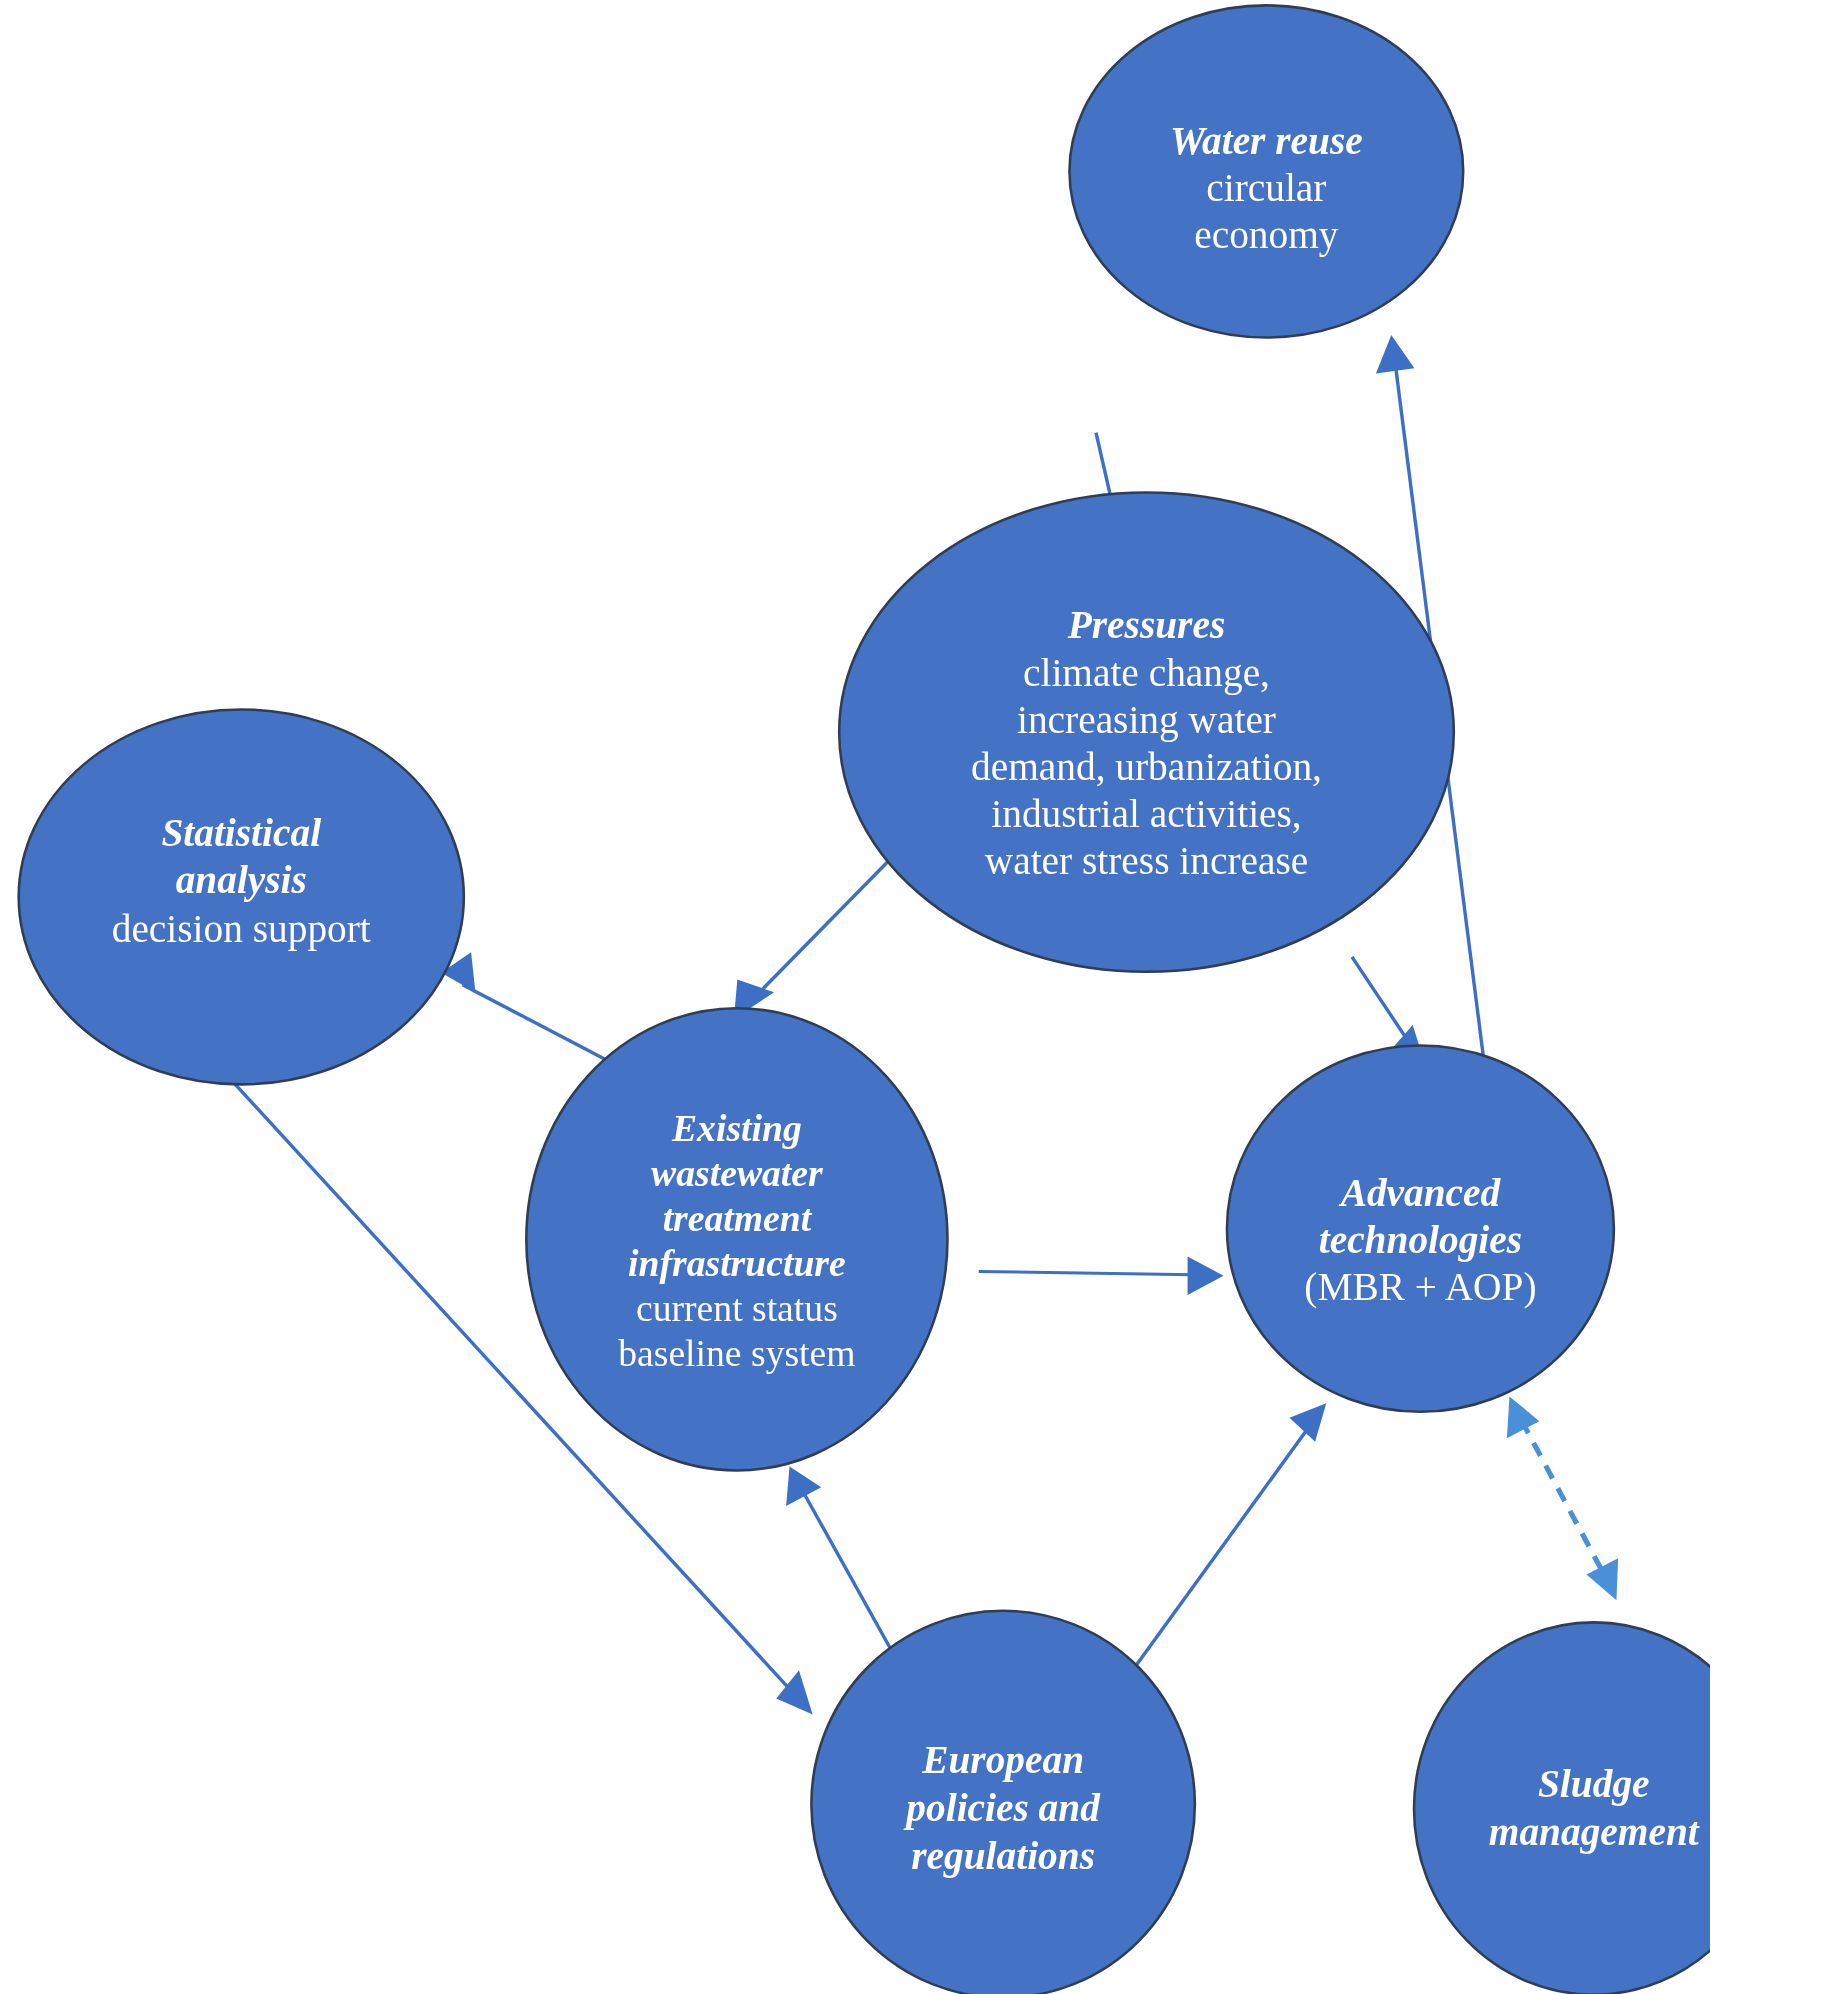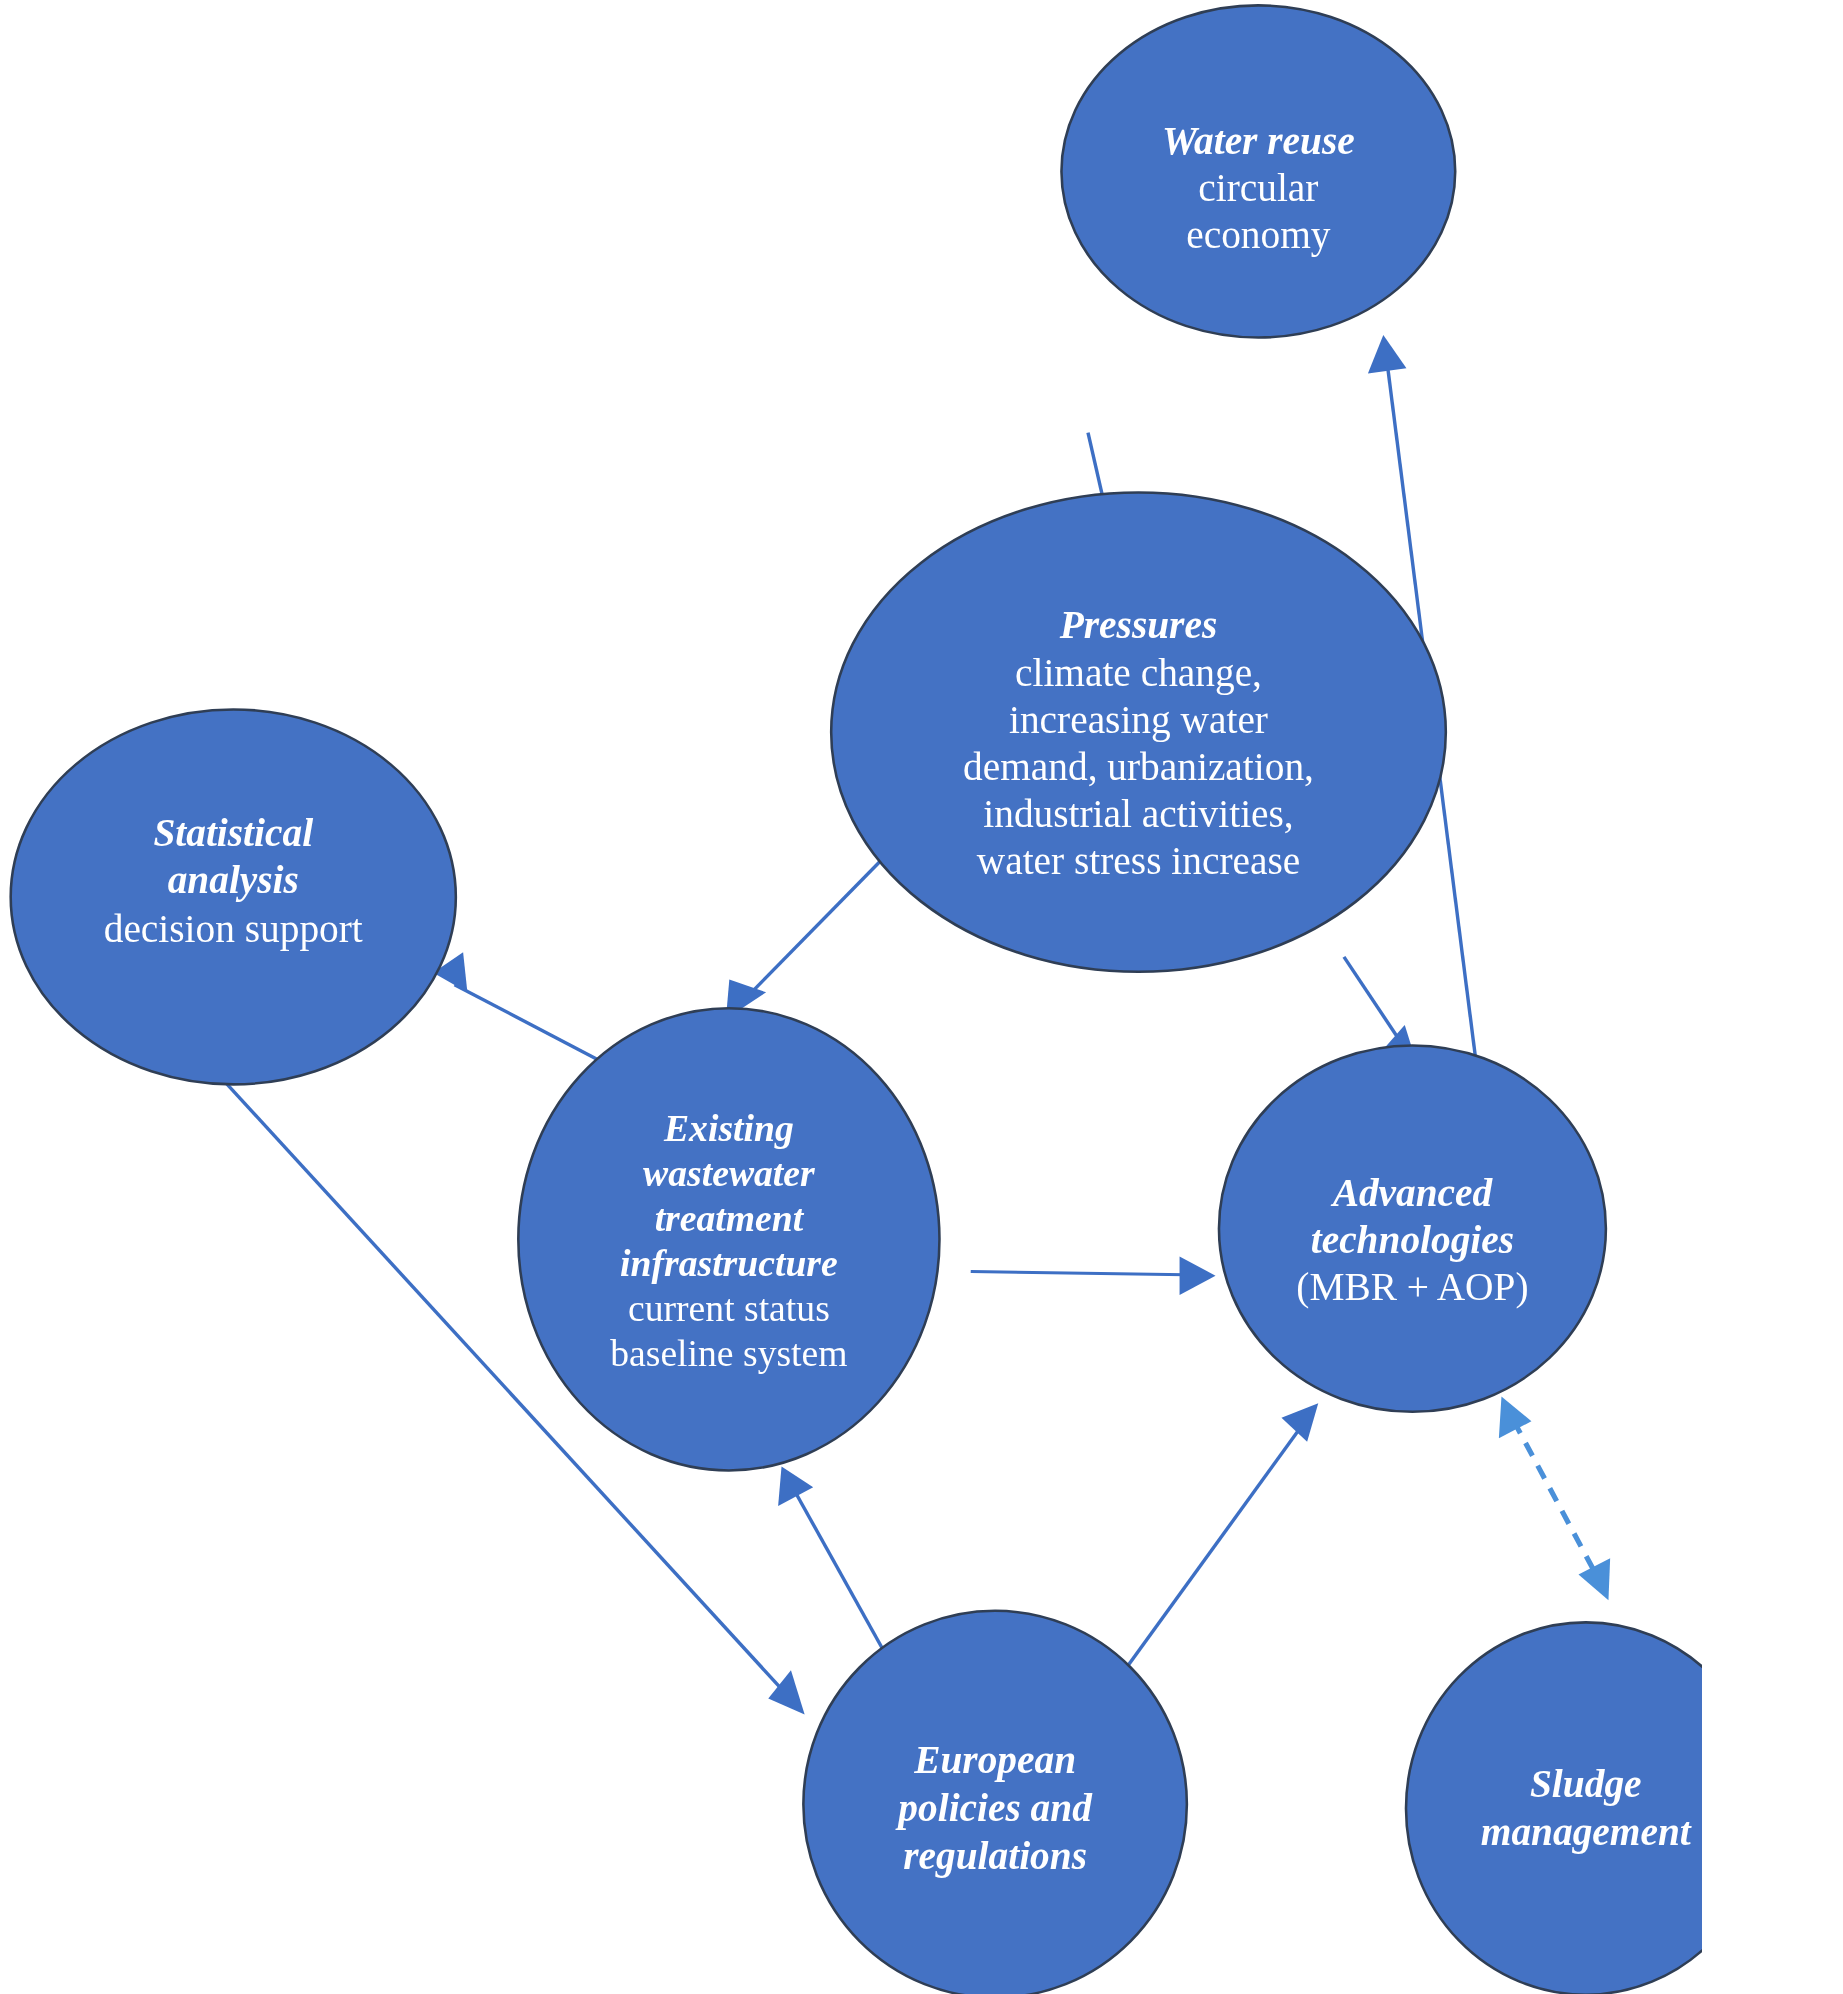--- a/index.html
+++ b/index.html
@@ -9,20 +9,21 @@
   }
   body {
     font-family: "Liberation Serif", "DejaVu Serif", serif;
   }
   #diagram-root {
     position: relative;
     width: 1702px;
     height: 1995px;
     background: #ffffff;
     overflow: hidden;
+    padding-left: 8px;
   }
   svg#flow-svg {
     display: block;
     width: 1843px;
     height: 1995px;
   }
   .node-ellipse {
     fill: #4472C4;
     stroke: #2F3E55;
     stroke-width: 6;

